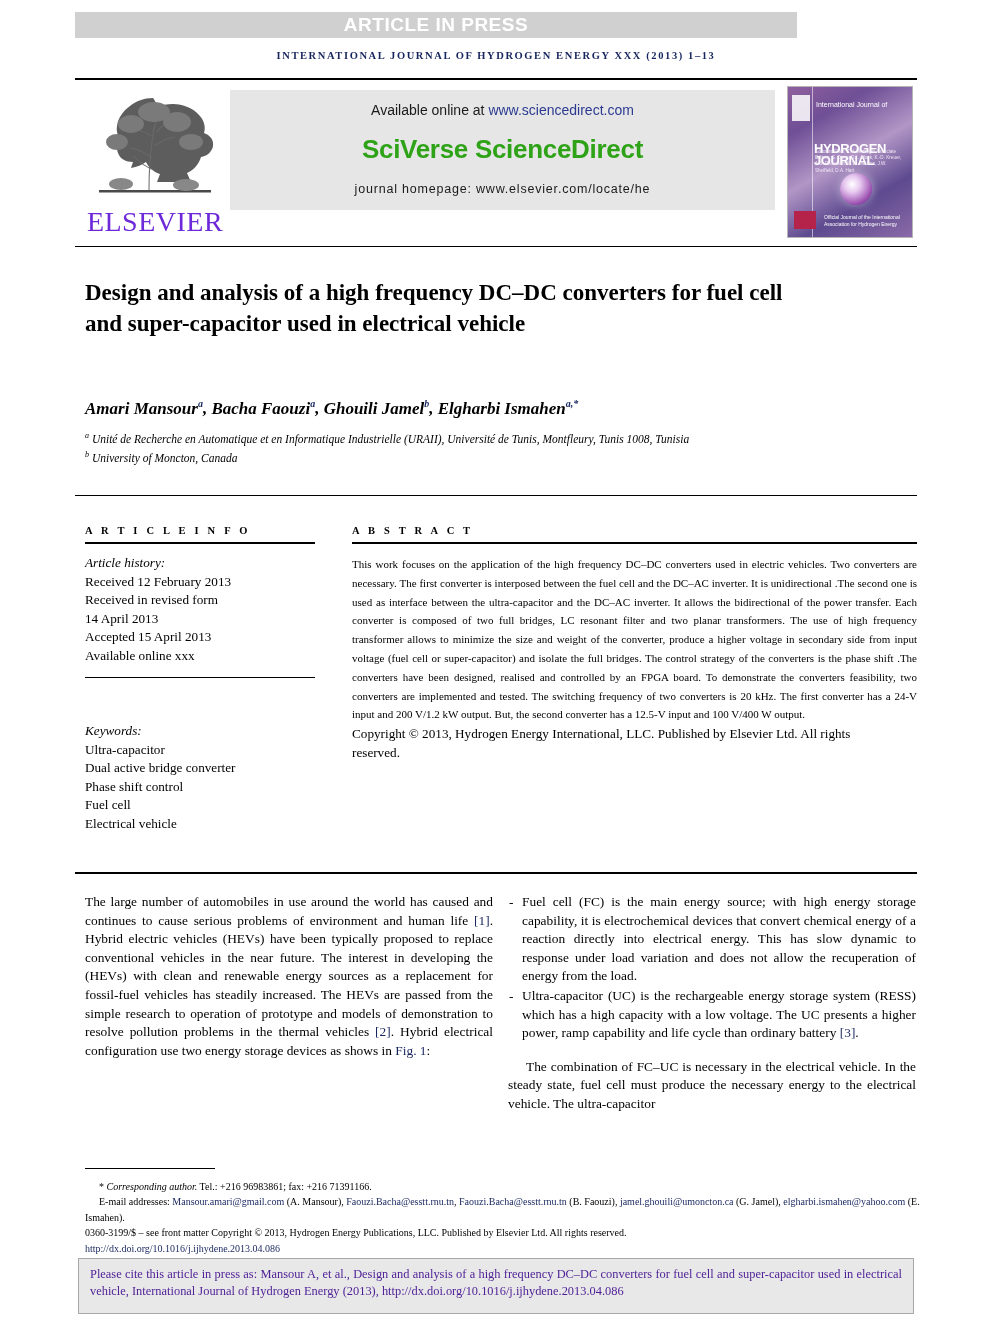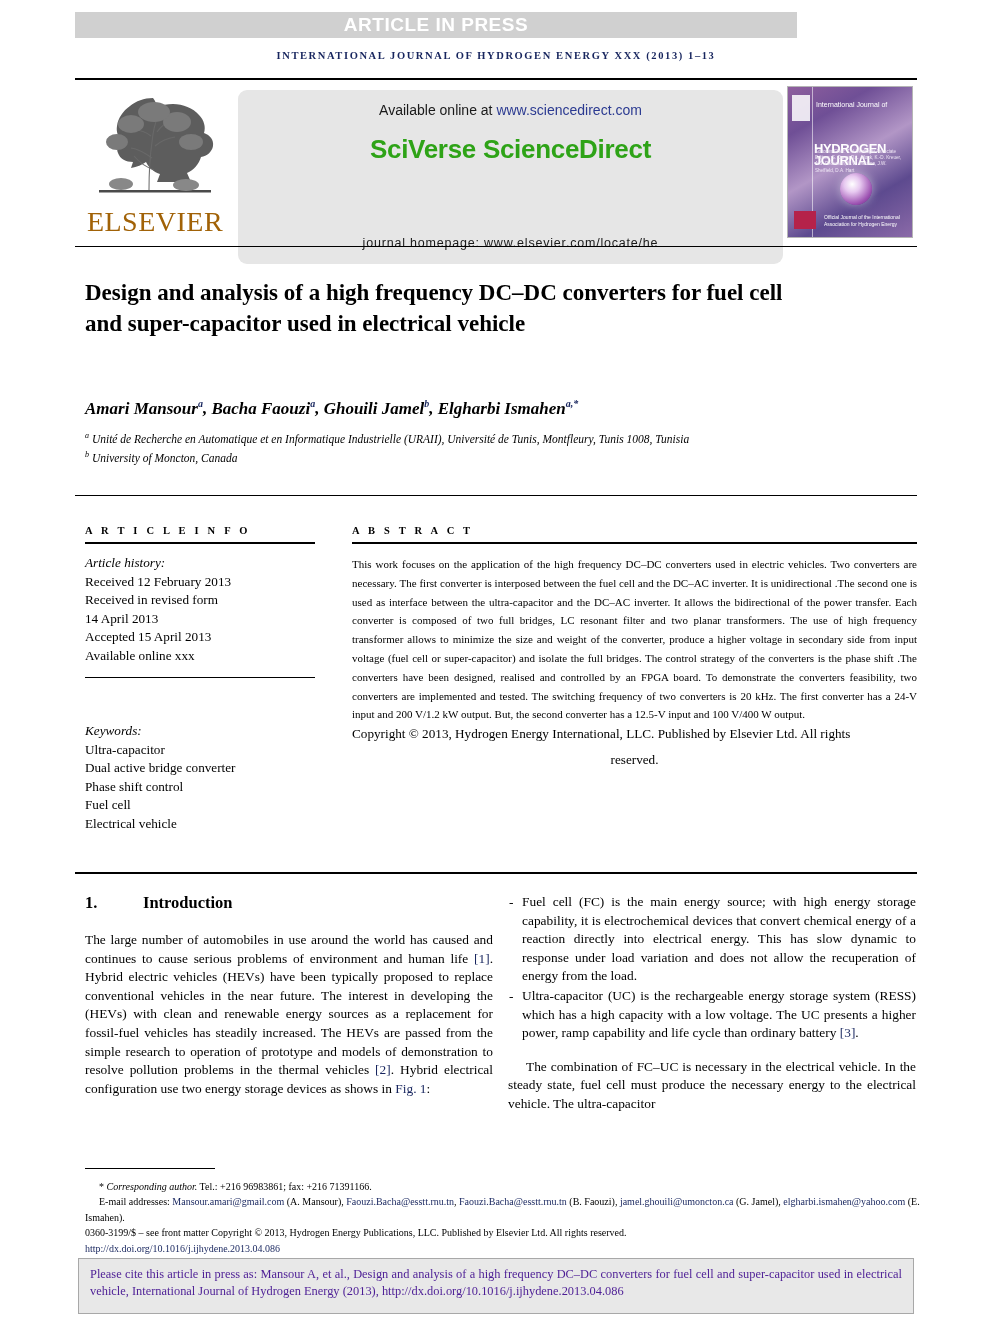--- a/index.html
+++ b/index.html
@@ -54,32 +54,32 @@
     width: 842px; height: 158px;
   }
   .elsevier-block {
     position: absolute; left: 10px; top: 2px;
     width: 140px; height: 152px;
   }
   .tree-svg { position: absolute; left: 6px; top: 0; width: 128px; height: 118px; }
   .elsevier-word {
     position: absolute; left: 0; bottom: 2px; width: 140px;
     text-align: center;
-    color: #a16207;
+    color: #6d28d9;
     font-family: "Liberation Serif", serif;
     font-size: 28px;
     letter-spacing: 0.5px;
     line-height: 1;
   }
 
   .sd-banner {
-    position: absolute; left: 163px; top: 6px;
-    width: 545px; height: 174px;
+    position: absolute; left: 155px; top: 6px;
+    width: 545px; height: 120px;
     background: #e6e6e6;
-    display: flex; flex-direction: column; align-items: center; border-radius: 9px;
+    display: flex; flex-direction: column; align-items: center;
   }
   .sd-available {
     margin-top: 12px;
     font-family: "Liberation Sans", sans-serif;
     font-size: 14px;
     color: #1a1a1a;
   }
   .sd-available .lnk { color: #2b3a91; }
   .sd-logo {
     margin-top: 16px;
@@ -226,21 +226,21 @@
     line-height: 18.8px;
     text-align: justify;
   }
   .copyright-line {
     margin-top: 1px;
     font-family: "Liberation Serif", serif;
     font-size: 13.2px;
     line-height: 18.8px;
     text-align: justify;
   }
-  .copyright-line .tail { display: block; text-align: center; margin-top: 7px; }
+  .copyright-line .tail { display: block; text-align: left; }
 
   .rule-after-abstract {
     position: absolute; left: 75px; top: 872px;
     width: 842px; height: 2px; background: #000;
   }
 
   
   .body-left  { position: absolute; left: 85px;  top: 893px; width: 408px; }
   .body-right { position: absolute; left: 508px; top: 893px; width: 408px; }
 
@@ -421,23 +421,20 @@
     <div class="abstract-body">This work focuses on the application of the high frequency DC–DC converters used in electric vehicles. Two converters are necessary. The first converter is interposed between the fuel cell and the DC–AC inverter. It is unidirectional .The second one is used as interface between the ultra-capacitor and the DC–AC inverter. It allows the bidirectional of the power transfer. Each converter is composed of two full bridges, LC resonant filter and two planar transformers. The use of high frequency transformer allows to minimize the size and weight of the converter, produce a higher voltage in secondary side from input voltage (fuel cell or super-capacitor) and isolate the full bridges. The control strategy of the converters is the phase shift .The converters have been designed, realised and controlled by an FPGA board. To demonstrate the converters feasibility, two converters are implemented and tested. The switching frequency of two converters is 20 kHz. The first converter has a 24-V input and 200 V/1.2 kW output. But, the second converter has a 12.5-V input and 100 V/400 W output.</div>
     <div class="copyright-line">
       <span>Copyright © 2013, Hydrogen Energy International, LLC. Published by Elsevier Ltd. All rights</span>
       <span class="tail">reserved.</span>
     </div>
   </div>
 
   <div class="rule-after-abstract"></div>
 
   <div class="body-left">
-    <div class="sec-head">
-      <span class="num">1.</span><span>Introduction</span>
-    </div>
     <div class="para">The large number of automobiles in use around the world has caused and continues to cause serious problems of environment and human life <span class="ref">[1]</span>. Hybrid electric vehicles (HEVs) have been typically proposed to replace conventional vehicles in the near future. The interest in developing the (HEVs) with clean and renewable energy sources as a replacement for fossil-fuel vehicles has steadily increased. The HEVs are passed from the simple research to operation of prototype and models of demonstration to resolve pollution problems in the thermal vehicles <span class="ref">[2]</span>. Hybrid electrical configuration use two energy storage devices as shows in <span class="figref">Fig. 1</span>:</div>
   </div>
 
   <div class="body-right">
     <ul class="bullets">
       <li>Fuel cell (FC) is the main energy source; with high energy storage capability, it is electrochemical devices that convert chemical energy of a reaction directly into electrical energy. This has slow dynamic to response under load variation and does not allow the recuperation of energy from the load.</li>
       <li>Ultra-capacitor (UC) is the rechargeable energy storage system (RESS) which has a high capacity with a low voltage. The UC presents a higher power, ramp capability and life cycle than ordinary battery <span class="ref">[3]</span>.</li>
     </ul>
     <div class="gap"></div>
     <div class="para indent">The combination of FC–UC is necessary in the electrical vehicle. In the steady state, fuel cell must produce the necessary energy to the electrical vehicle. The ultra-capacitor</div>

